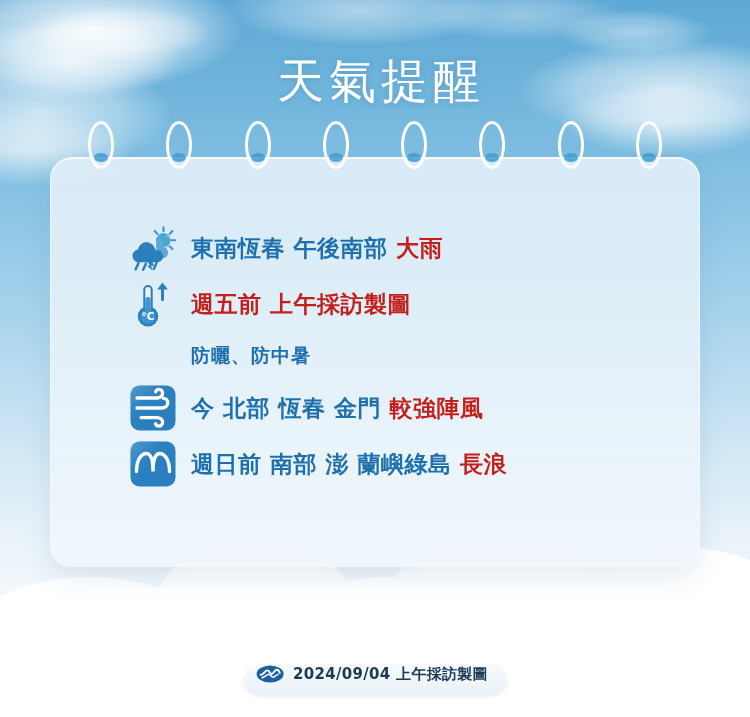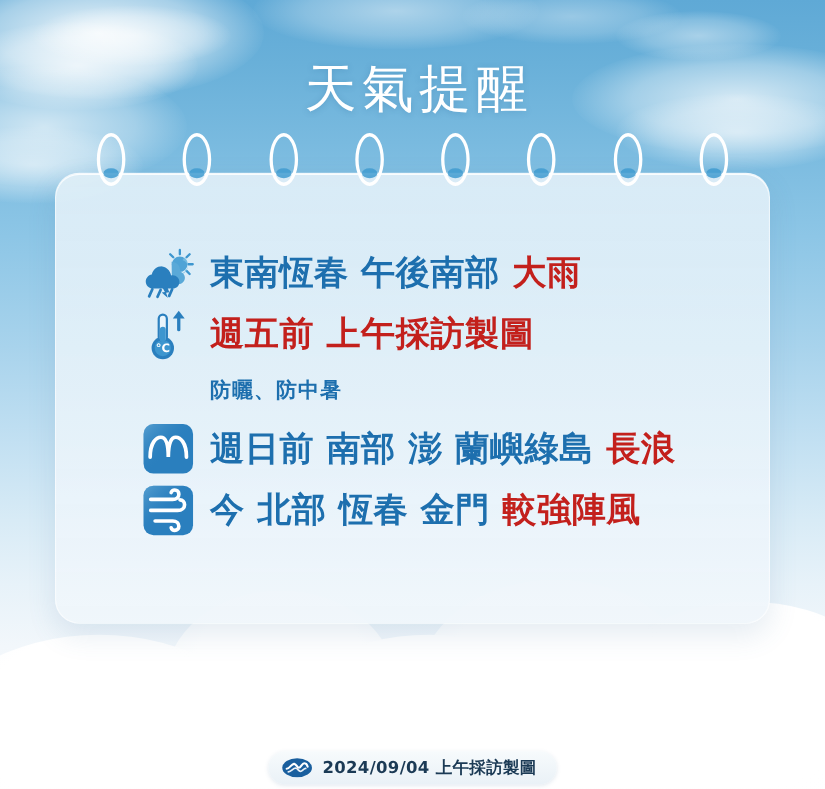--- a/index.html
+++ b/index.html
@@ -161,21 +161,21 @@
   .row-icon {
     width: 48px;
     height: 48px;
     flex: 0 0 48px;
     display: flex;
     align-items: center;
     justify-content: center;
   }
   .row-icon.spacer { visibility: hidden; }
   .row-text {
-    font-size: 31px;
+    font-size: 23px;
     line-height: 40px;
     font-weight: bold;
     letter-spacing: 0.5px;
     white-space: nowrap;
     font-family: "DejaVu Sans", "Liberation Sans", sans-serif;
   }
   .t-blue { color: #1d6fae; }
   .t-red  { color: #c3201c; }
 
   .sub-row { min-height: 44px; }
@@ -185,25 +185,24 @@
     color: #1b5480;
     letter-spacing: 1px;
     font-family: Liberation Serif, serif;
   }
 
   
   #footer-badge {
     position: absolute;
     left: 50%;
     transform: translateX(-50%);
-    bottom: 4px;
+    bottom: 22px;
     height: 30px;
     padding: 0 18px 0 12px;
     display: flex;
-    align-items: center;
     gap: 9px;
     border-radius: 16px;
     background: linear-gradient(180deg, rgba(246,250,252,0.92), rgba(232,240,246,0.92));
     box-shadow: 0 1px 4px rgba(90,130,165,0.18);
     z-index: 8;
   }
   #footer-logo { width: 28px; height: 18px; display: block; }
   #footer-text {
     font-size: 15px;
     line-height: 18px;
@@ -293,53 +292,53 @@
         <div class="row-text"><span class="t-red">週五前 上午採訪製圖</span></div>
       </div>
       <div class="alert-row sub-row">
         <span class="row-icon spacer"></span>
         <div class="row-text"><span class="t-blue">防曬、防中暑</span></div>
       </div>
       <div class="alert-row">
         <span class="row-icon">
           <svg viewBox="0 0 48 48" width="48" height="48">
       <rect x="1.5" y="1.5" width="45" height="45" rx="9" fill="#2a7fbe"></rect>
-      <rect x="1.5" y="1.5" width="45" height="45" rx="9" fill="url(#wgrad)" opacity="0.45"></rect>
-      <defs>
-        <linearGradient id="wgrad" x1="0" y1="0" x2="1" y2="1">
-          <stop offset="0%" stop-color="#8fc8e8"></stop>
-          <stop offset="55%" stop-color="#2a7fbe" stop-opacity="0"></stop>
-        </linearGradient>
-      </defs>
-      <path d="M7.5 31.5 C7.5 18.0 13.2 13.5 17.2 13.5 C21.2 13.5 24.0 18.6 24.0 31.5
-               C24.0 18.6 26.8 13.5 30.8 13.5 C34.8 13.5 40.5 18.0 40.5 31.5" fill="none" stroke="#ffffff" stroke-width="3.4" stroke-linecap="round"></path>
-    </svg>
-        </span>
-        <div class="row-text"><span class="t-blue">週日前 南部 澎 蘭嶼綠島 </span><span class="t-red">長浪</span></div>
-      </div>
-      <div class="alert-row">
-        <span class="row-icon">
-          <svg viewBox="0 0 48 48" width="48" height="48">
-      <rect x="1.5" y="1.5" width="45" height="45" rx="9" fill="#2a7fbe"></rect>
       <rect x="1.5" y="1.5" width="45" height="45" rx="9" fill="url(#wgrad2)" opacity="0.45"></rect>
       <defs>
         <linearGradient id="wgrad2" x1="0" y1="0" x2="1" y2="1">
           <stop offset="0%" stop-color="#8fc8e8"></stop>
           <stop offset="55%" stop-color="#2a7fbe" stop-opacity="0"></stop>
         </linearGradient>
       </defs>
       <g fill="none" stroke="#ffffff" stroke-width="3.3" stroke-linecap="round">
         <path d="M8.0 14.0 L28.0 14.0 C31.6 14.0 33.6 11.7 33.6 9.3 C33.6 7.0 31.9 5.4 29.9 5.4 C28.2 5.4 27.0 6.5 26.6 7.8"></path>
         <path d="M8.0 24.0 L32.5 24.0 C36.5 24.0 38.8 21.5 38.8 18.8 C38.8 16.2 36.9 14.4 34.6 14.4"></path>
         <path d="M12.0 33.6 L28.0 33.6 C31.6 33.6 33.6 35.9 33.6 38.3 C33.6 40.6 31.9 42.2 29.9 42.2 C28.2 42.2 27.0 41.1 26.6 39.8"></path>
       </g>
     </svg>
         </span>
         <div class="row-text"><span class="t-blue">今 北部 恆春 金門 </span><span class="t-red">較強陣風</span></div>
       </div>
+      <div class="alert-row">
+        <span class="row-icon">
+          <svg viewBox="0 0 48 48" width="48" height="48">
+      <rect x="1.5" y="1.5" width="45" height="45" rx="9" fill="#2a7fbe"></rect>
+      <rect x="1.5" y="1.5" width="45" height="45" rx="9" fill="url(#wgrad)" opacity="0.45"></rect>
+      <defs>
+        <linearGradient id="wgrad" x1="0" y1="0" x2="1" y2="1">
+          <stop offset="0%" stop-color="#8fc8e8"></stop>
+          <stop offset="55%" stop-color="#2a7fbe" stop-opacity="0"></stop>
+        </linearGradient>
+      </defs>
+      <path d="M7.5 31.5 C7.5 18.0 13.2 13.5 17.2 13.5 C21.2 13.5 24.0 18.6 24.0 31.5
+               C24.0 18.6 26.8 13.5 30.8 13.5 C34.8 13.5 40.5 18.0 40.5 31.5" fill="none" stroke="#ffffff" stroke-width="3.4" stroke-linecap="round"></path>
+    </svg>
+        </span>
+        <div class="row-text"><span class="t-blue">週日前 南部 澎 蘭嶼綠島 </span><span class="t-red">長浪</span></div>
+      </div>
     </div>
 </div>
 
 <div id="binding-rings">
     <div class="binding-ring" style="left: 38px;"></div>
     <div class="binding-ring" style="left: 116.286px;"></div>
     <div class="binding-ring" style="left: 194.571px;"></div>
     <div class="binding-ring" style="left: 272.857px;"></div>
     <div class="binding-ring" style="left: 351.143px;"></div>
     <div class="binding-ring" style="left: 429.429px;"></div>

